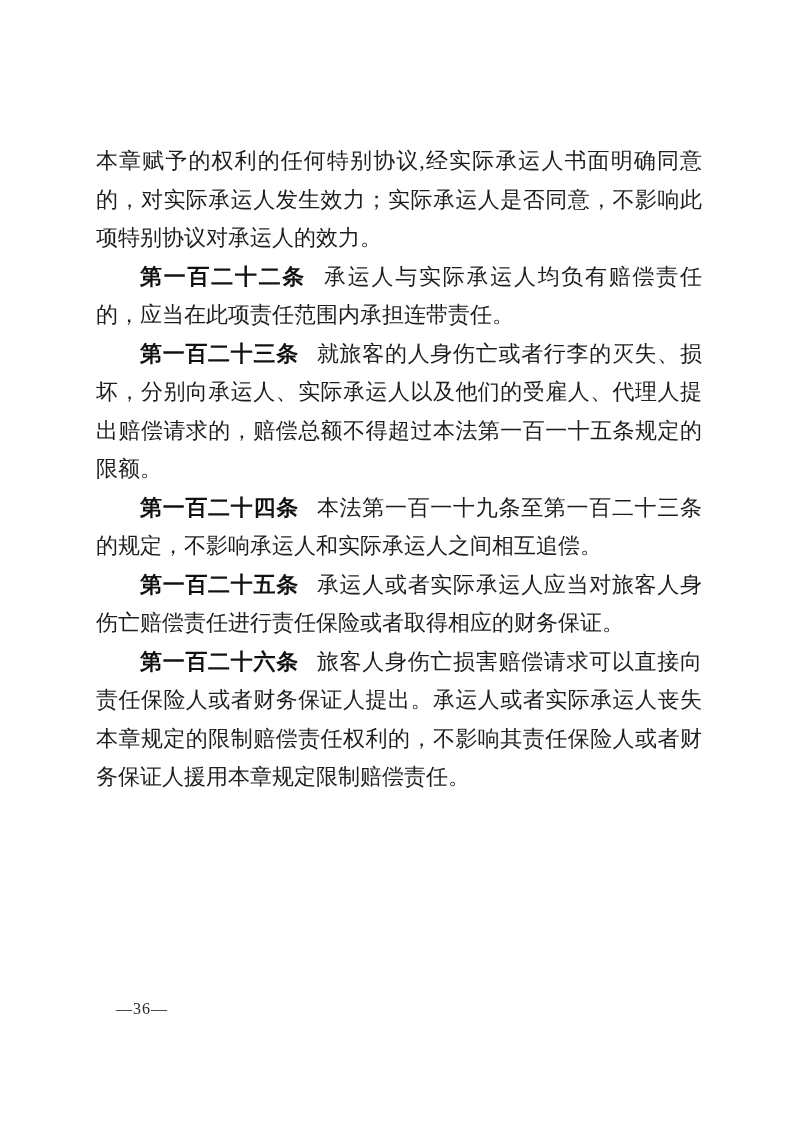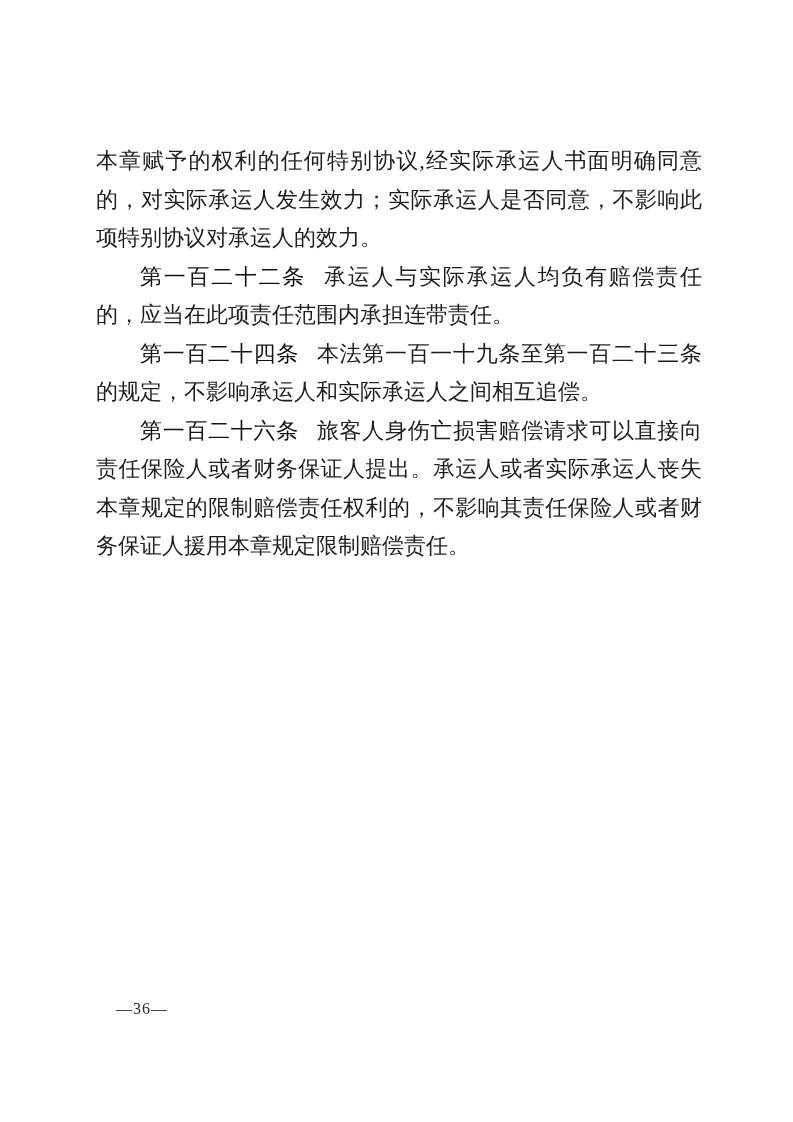--- a/index.html
+++ b/index.html
@@ -26,21 +26,21 @@
     margin: 0;
     font-size: 22px;
     line-height: 38.5px;
     text-align: justify;
     text-justify: inter-ideograph;
   }
   .para.indent {
     text-indent: 44px;
   }
   .article-no {
-    font-weight: 400;
+    font-weight: 700;
     font-family: "Liberation Sans", sans-serif;
     color: #111111;
     padding-right: 18px;
   }
   .article-no:empty {
     display: none;
     padding: 0;
   }
   .chapter-heading {
     margin: 40px 0 0 0;
@@ -66,23 +66,25 @@
 </head>
 <body>
 
 <div class="page">
   <div class="content">
 
     <p class="para"><span>本章赋予的权利的任何特别协议,经实际承运人书面明确同意的，对实际承运人发生效力；实际承运人是否同意，不影响此项特别协议对承运人的效力。</span></p>
 
     <p class="para indent"><span class="article-no">第一百二十二条</span><span>承运人与实际承运人均负有赔偿责任的，应当在此项责任范围内承担连带责任。</span></p>
 
+    <p class="para indent"><span class="article-no">第一百二十三条</span><span>就旅客的人身伤亡或者行李的灭失、损坏，分别向承运人、实际承运人以及他们的受雇人、代理人提出赔偿请求的，赔偿总额不得超过本法第一百一十五条规定的限额。</span></p>
 
     <p class="para indent"><span class="article-no">第一百二十四条</span><span>本法第一百一十九条至第一百二十三条的规定，不影响承运人和实际承运人之间相互追偿。</span></p>
 
+    <p class="para indent"><span class="article-no">第一百二十五条</span><span>承运人或者实际承运人应当对旅客人身伤亡赔偿责任进行责任保险或者取得相应的财务保证。</span></p>
 
     <p class="para indent"><span class="article-no">第一百二十六条</span><span>旅客人身伤亡损害赔偿请求可以直接向责任保险人或者财务保证人提出。承运人或者实际承运人丧失本章规定的限制赔偿责任权利的，不影响其责任保险人或者财务保证人援用本章规定限制赔偿责任。</span></p>
 
 
 
   </div>
 
   <div class="page-number">—36—</div>
 </div>
 

